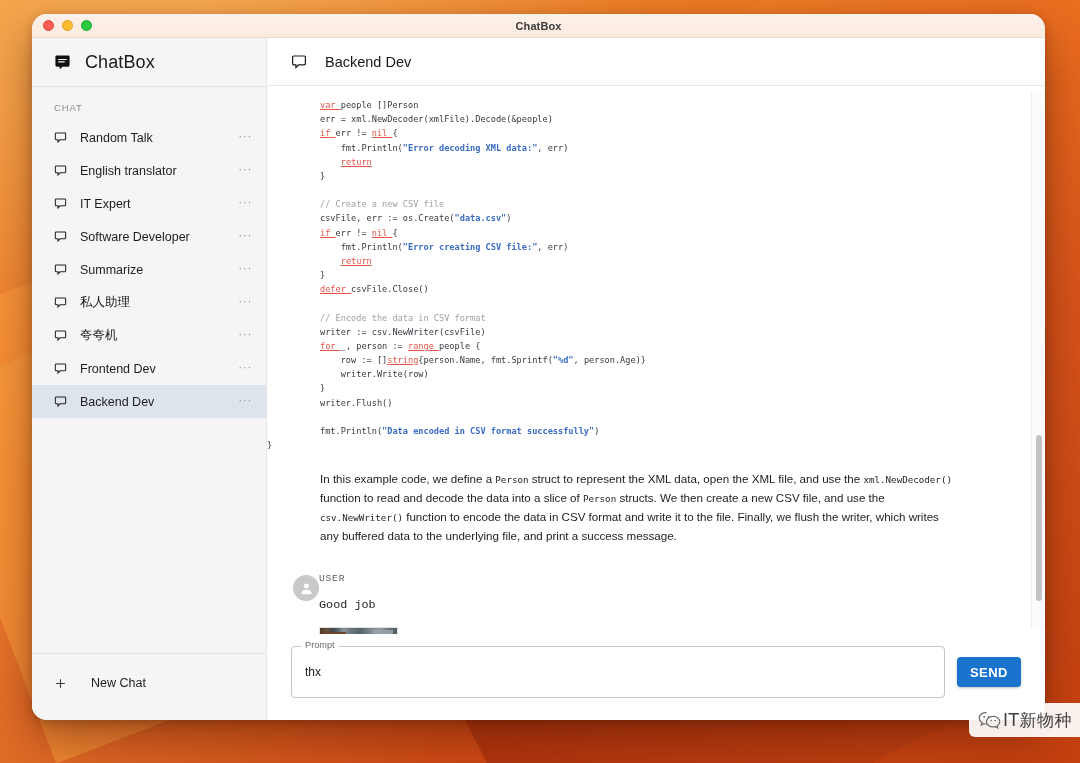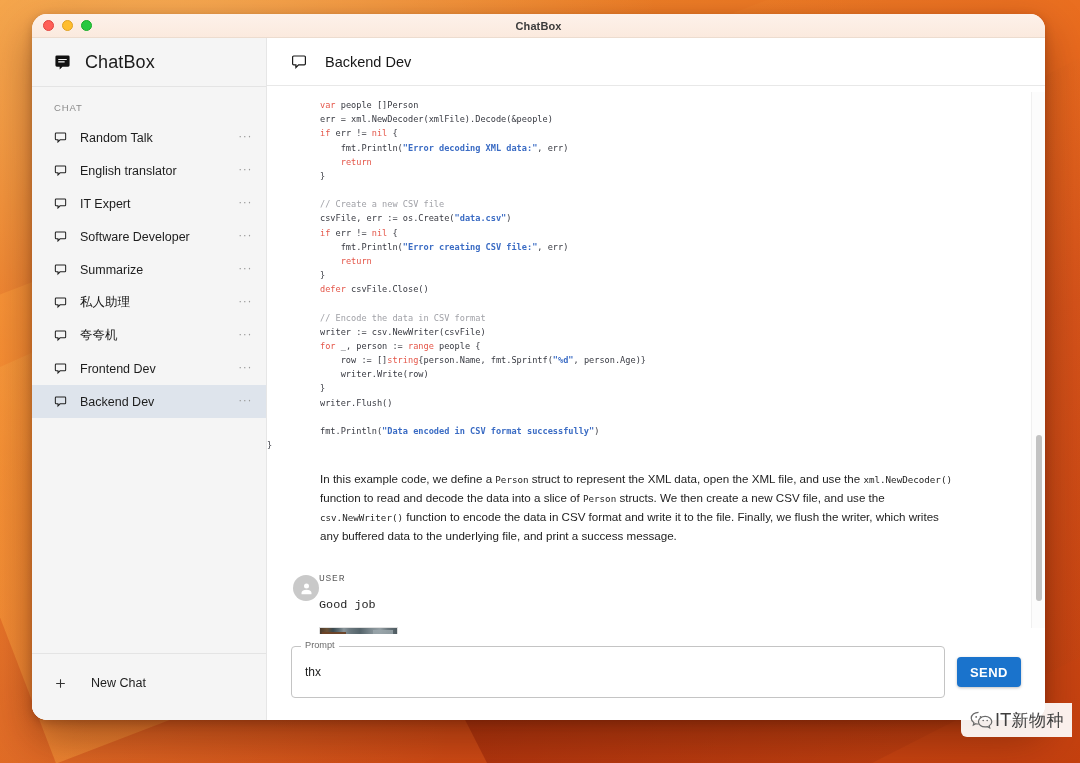--- a/index.html
+++ b/index.html
@@ -235,21 +235,21 @@
     background: #ffffff;
     padding: 12px 0 8px 0;
     font-family: "DejaVu Sans Mono", "Liberation Mono", monospace;
     font-size: 8.6px;
     line-height: 1.65;
     color: #383a42;
     white-space: pre;
     overflow: hidden;
   }
   #code-block .ln { padding-left: 53px; }
-  .k   { color: #e45649; }      
+  .k   { color: #e45649; text-decoration: underline; }      
   .s   { color: #3b6cc4; font-weight: bold; }  
   .c   { color: #a0a1a7; }      
   .pl  { color: #383a42; }
 
   
   #explanation {
     padding: 10px 78px 0 53px;
     font-size: 11.6px;
     line-height: 1.62;
     color: #1d1d1d;
@@ -390,21 +390,21 @@
     font-weight: 700;
     letter-spacing: .5px;
     font-family: "Liberation Sans", sans-serif;
     cursor: pointer;
     box-shadow: 0 1px 3px rgba(0,0,0,.25);
   }
 
   
   #watermark {
     position: absolute;
-    right: 8px; bottom: 26px;
+    right: 0px; bottom: 26px;
     height: 34px;
     padding: 0 8px 0 8px;
     background: rgba(255,255,255,.92);
     border-radius: 6px 0 0 6px;
     display: flex;
     align-items: center;
   }
   #watermark .wm-text {
     font-size: 17px;
     color: #3f3f3f;

